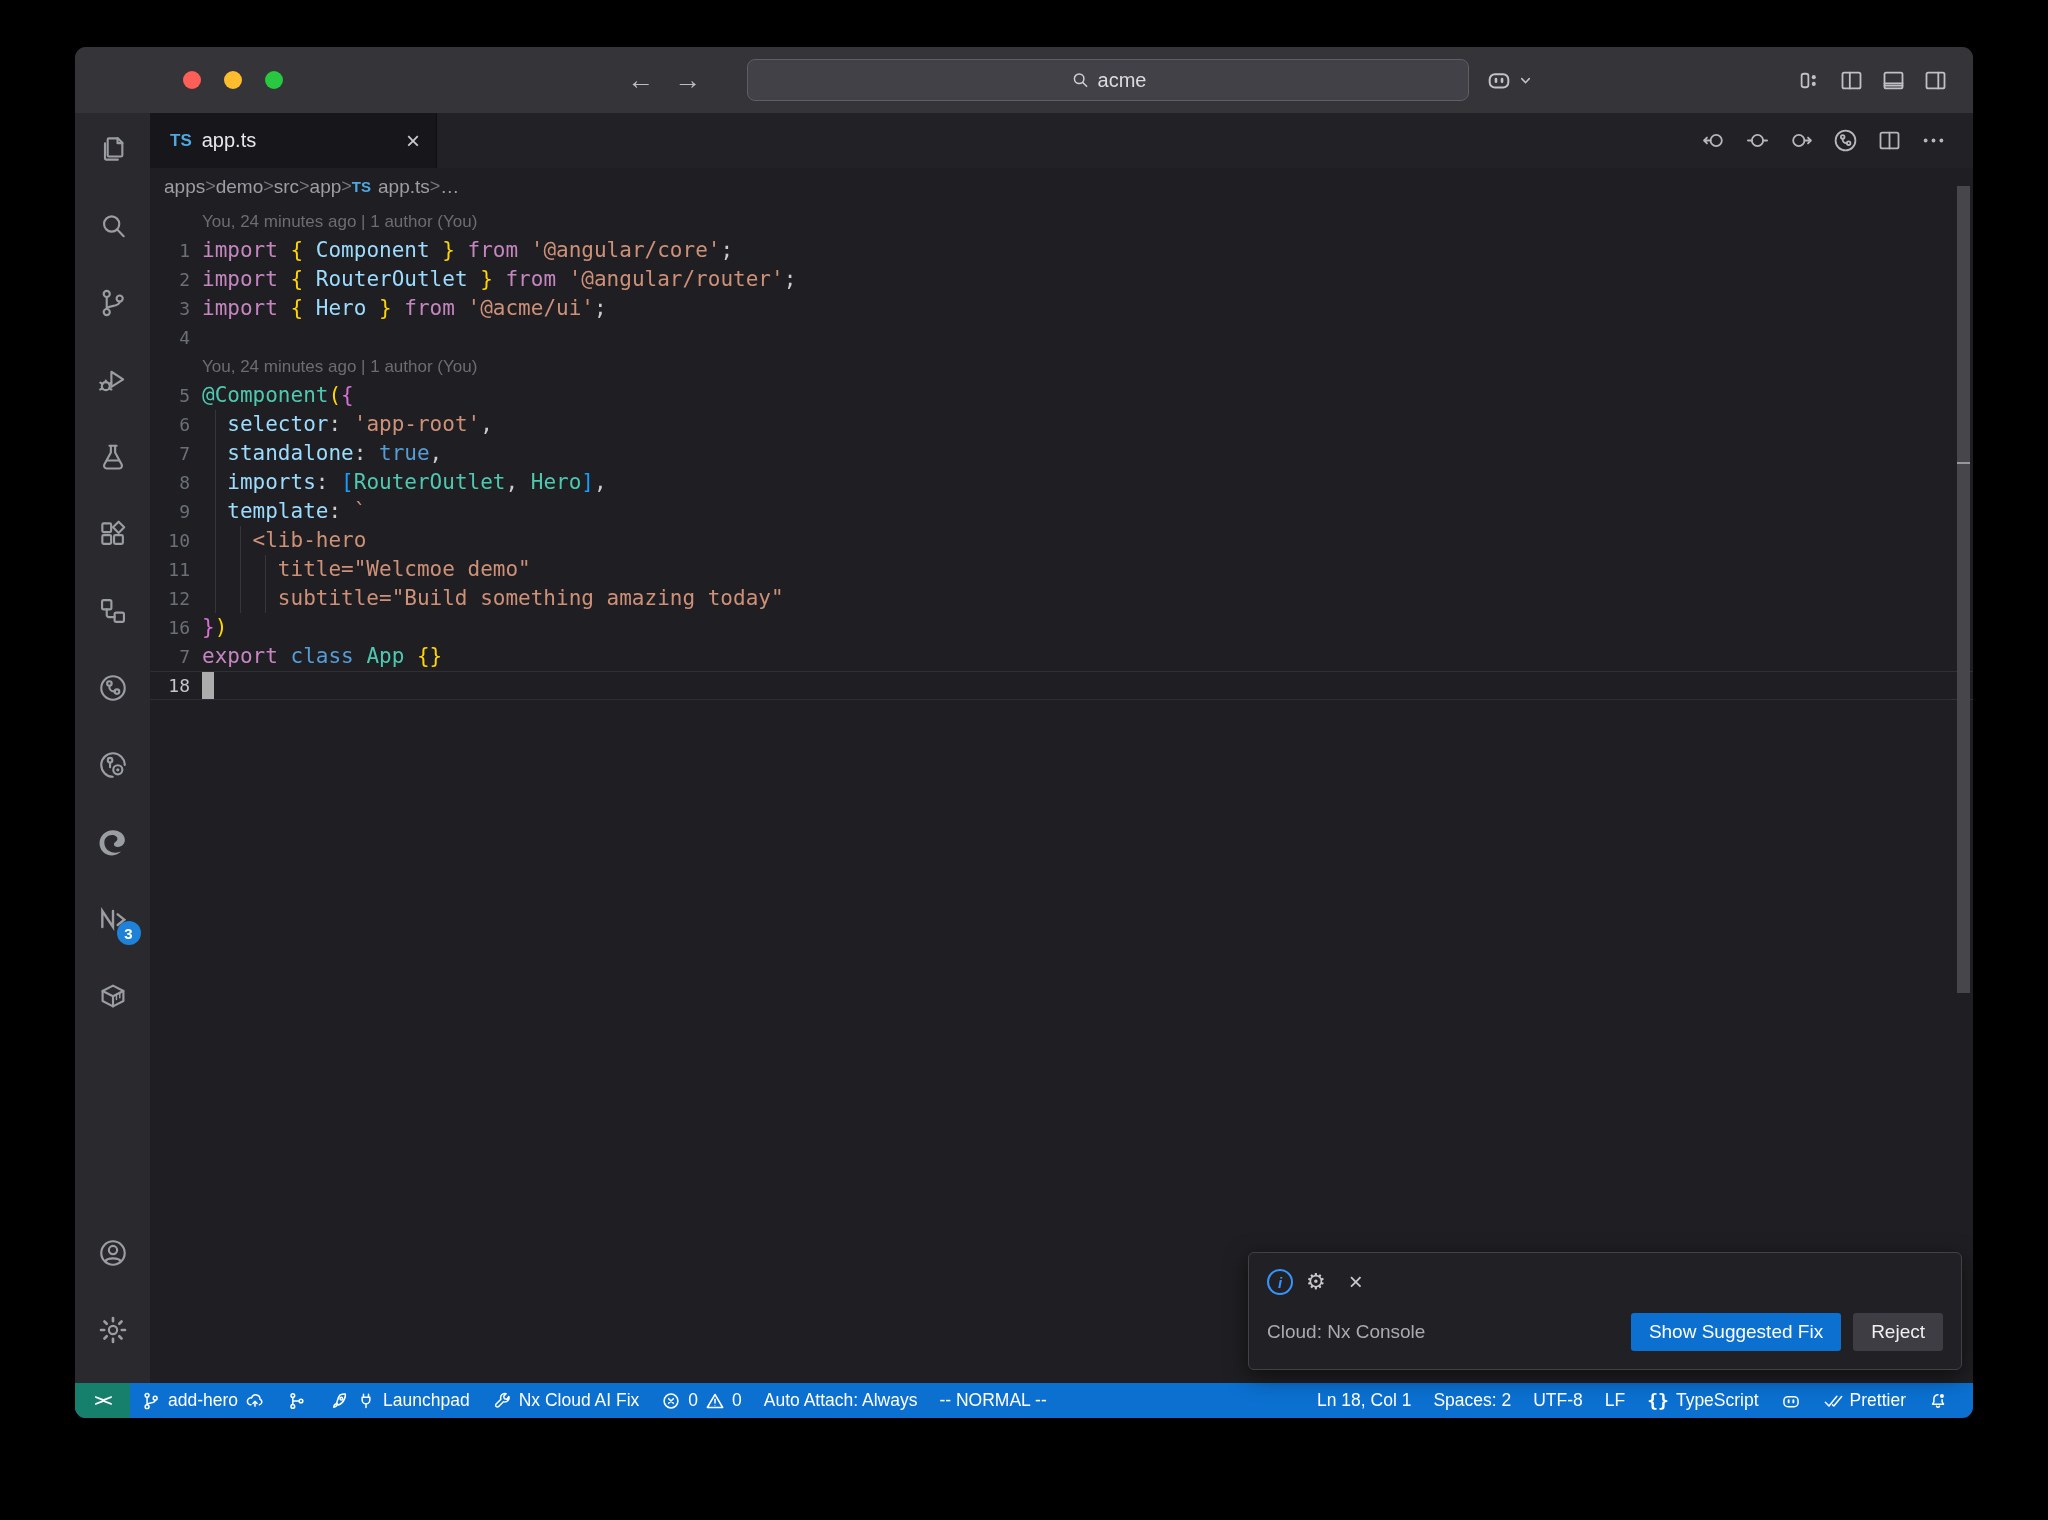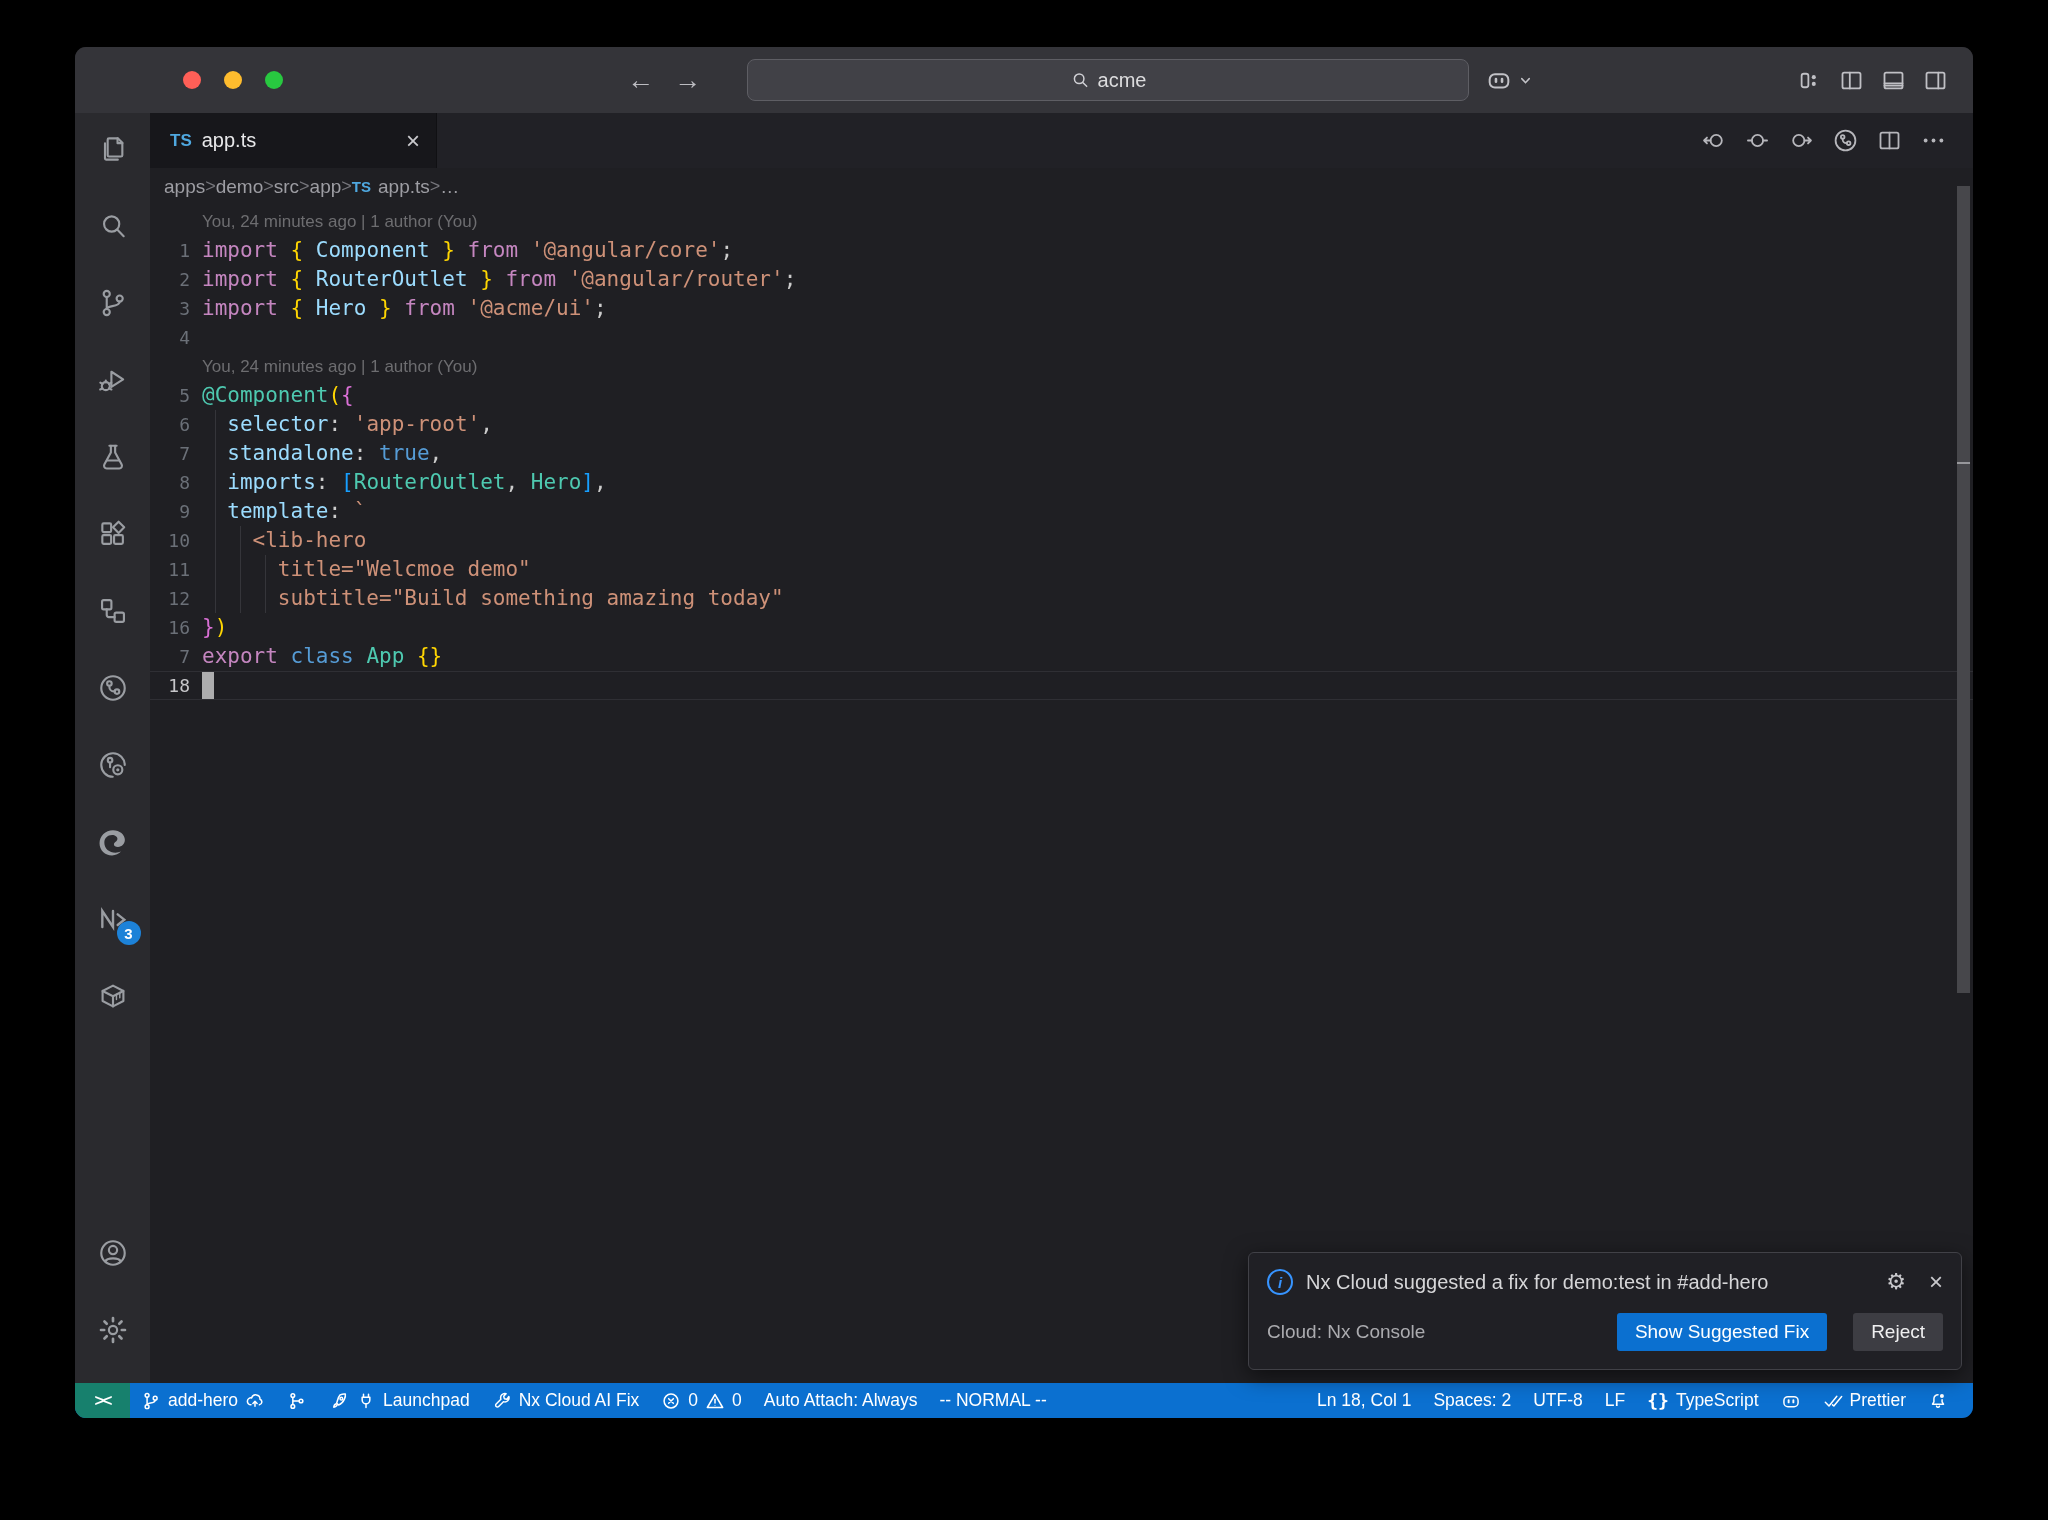--- a/index.html
+++ b/index.html
@@ -64,21 +64,21 @@
                 border:1px solid #414147;border-radius:6px;box-shadow:0 6px 22px rgba(0,0,0,.55);
                 padding:15px 18px;box-sizing:border-box;z-index:20;}
   .notif-head{display:flex;align-items:center;gap:13px;}
   .info-icon{width:22px;height:22px;border-radius:50%;border:2px solid #3794ff;color:#3794ff;display:flex;
              align-items:center;justify-content:center;font-size:15px;font-style:italic;font-weight:700;flex:0 0 22px;}
   .notif-title{color:#d6d6d8;font-size:20px;flex:1;white-space:nowrap;}
   .notif-gear{color:#c8c8cc;font-size:22px;cursor:pointer;}
   .notif-close{color:#c8c8cc;font-size:24px;margin-left:10px;cursor:pointer;}
   .notif-foot{display:flex;align-items:center;margin-top:17px;}
   .notif-source{color:#ababaf;font-size:19px;}
-  .notif-btns{margin-left:auto;display:flex;gap:26px;}
+  .notif-btns{margin-left:auto;display:flex;gap:12px;}
   .btn{border:none;border-radius:3px;font-size:19px;padding:8px 18px;cursor:pointer;font-family:"Liberation Sans",sans-serif;}
   .btn.primary{background:#0b70d0;color:#fff;}
   .btn.secondary{background:#3d3d43;color:#f0f0f1;}
   
   .statusbar{height:35px;flex:0 0 35px;background:#0b70d0;display:flex;align-items:stretch;color:#fff;}
   .remote{width:55px;flex:0 0 55px;background:#17806d;display:flex;align-items:center;justify-content:center;cursor:pointer;}
   .remote-glyph{font-size:17px;font-weight:700;letter-spacing:-2px;}
   .sb-group{display:flex;align-items:stretch;}
   .sb-group.right{margin-left:auto;padding-right:14px;}
   .sb-item{display:flex;align-items:center;gap:7px;padding:0 11px;font-size:17.5px;cursor:pointer;white-space:nowrap;}
@@ -399,21 +399,20 @@
           </div>
         <div class="scrollbar">
           <div class="scroll-marker"></div>
         </div>
       </div>
     </div>
 
     <div class="notification">
       <div class="notif-head">
         <div class="info-icon">i</div>
-        <div class="notif-title">Nx Cloud suggested a fix for demo:test in #add-hero</div>
         <div class="notif-gear">⚙</div>
         <div class="notif-close">×</div>
       </div>
       <div class="notif-foot">
         <div class="notif-source">Cloud: Nx Console</div>
         <div class="notif-btns">
           <button class="btn primary">Show Suggested Fix</button>
           <button class="btn secondary">Reject</button>
         </div>
       </div>

